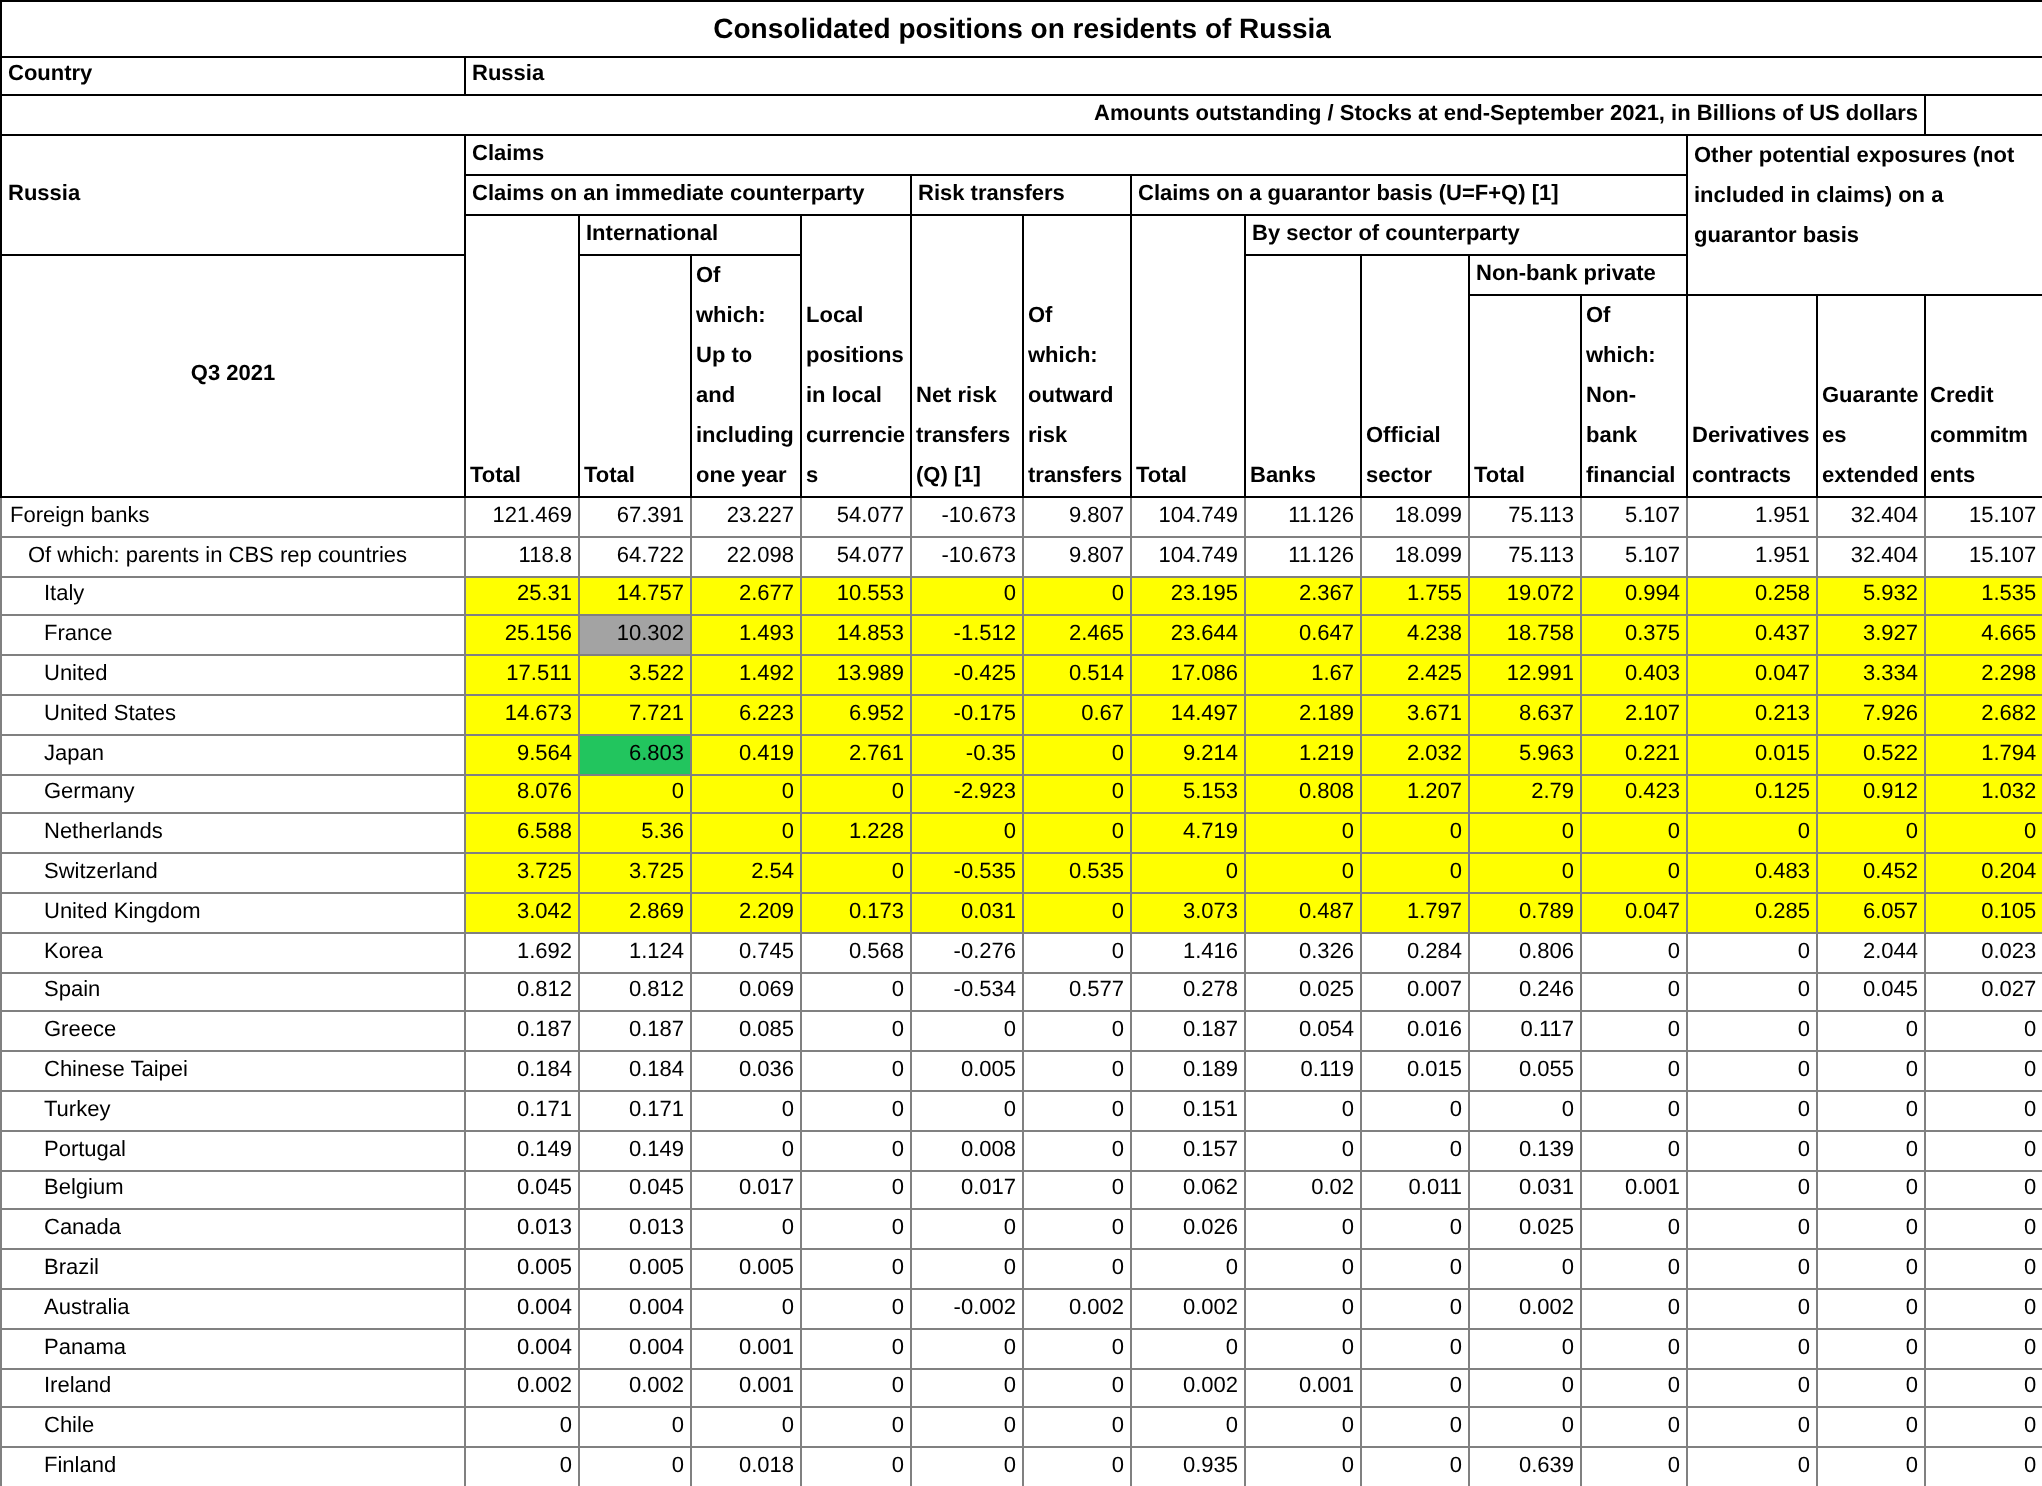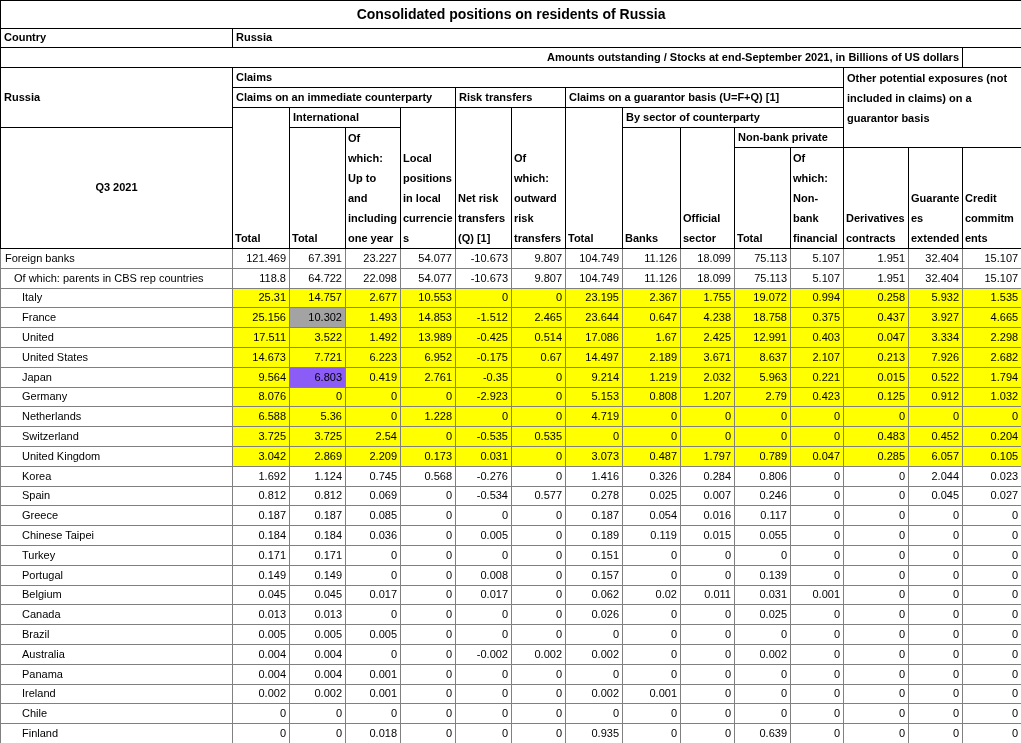--- a/index.html
+++ b/index.html
@@ -233,21 +233,21 @@
         <td class="num" style="background-color: rgb(255, 255, 0);">3.671</td>
         <td class="num" style="background-color: rgb(255, 255, 0);">8.637</td>
         <td class="num" style="background-color: rgb(255, 255, 0);">2.107</td>
         <td class="num" style="background-color: rgb(255, 255, 0);">0.213</td>
         <td class="num" style="background-color: rgb(255, 255, 0);">7.926</td>
         <td class="num" style="background-color: rgb(255, 255, 0);">2.682</td>
       </tr>
       <tr>
     <td class="lblcell ind2">Japan</td>
   <td class="num" style="background-color: rgb(255, 255, 0);">9.564</td>
-        <td class="num" style="background-color: #8b5cf6; margin-top: 16px;">6.803</td>
+        <td class="num" style="background-color: #22c55e; margin-top: 16px;">6.803</td>
         <td class="num" style="background-color: rgb(255, 255, 0);">0.419</td>
         <td class="num" style="background-color: rgb(255, 255, 0);">2.761</td>
         <td class="num" style="background-color: rgb(255, 255, 0);">-0.35</td>
         <td class="num" style="background-color: rgb(255, 255, 0);">0</td>
         <td class="num" style="background-color: rgb(255, 255, 0);">9.214</td>
         <td class="num" style="background-color: rgb(255, 255, 0);">1.219</td>
         <td class="num" style="background-color: rgb(255, 255, 0);">2.032</td>
         <td class="num" style="background-color: rgb(255, 255, 0);">5.963</td>
         <td class="num" style="background-color: rgb(255, 255, 0);">0.221</td>
         <td class="num" style="background-color: rgb(255, 255, 0);">0.015</td>

